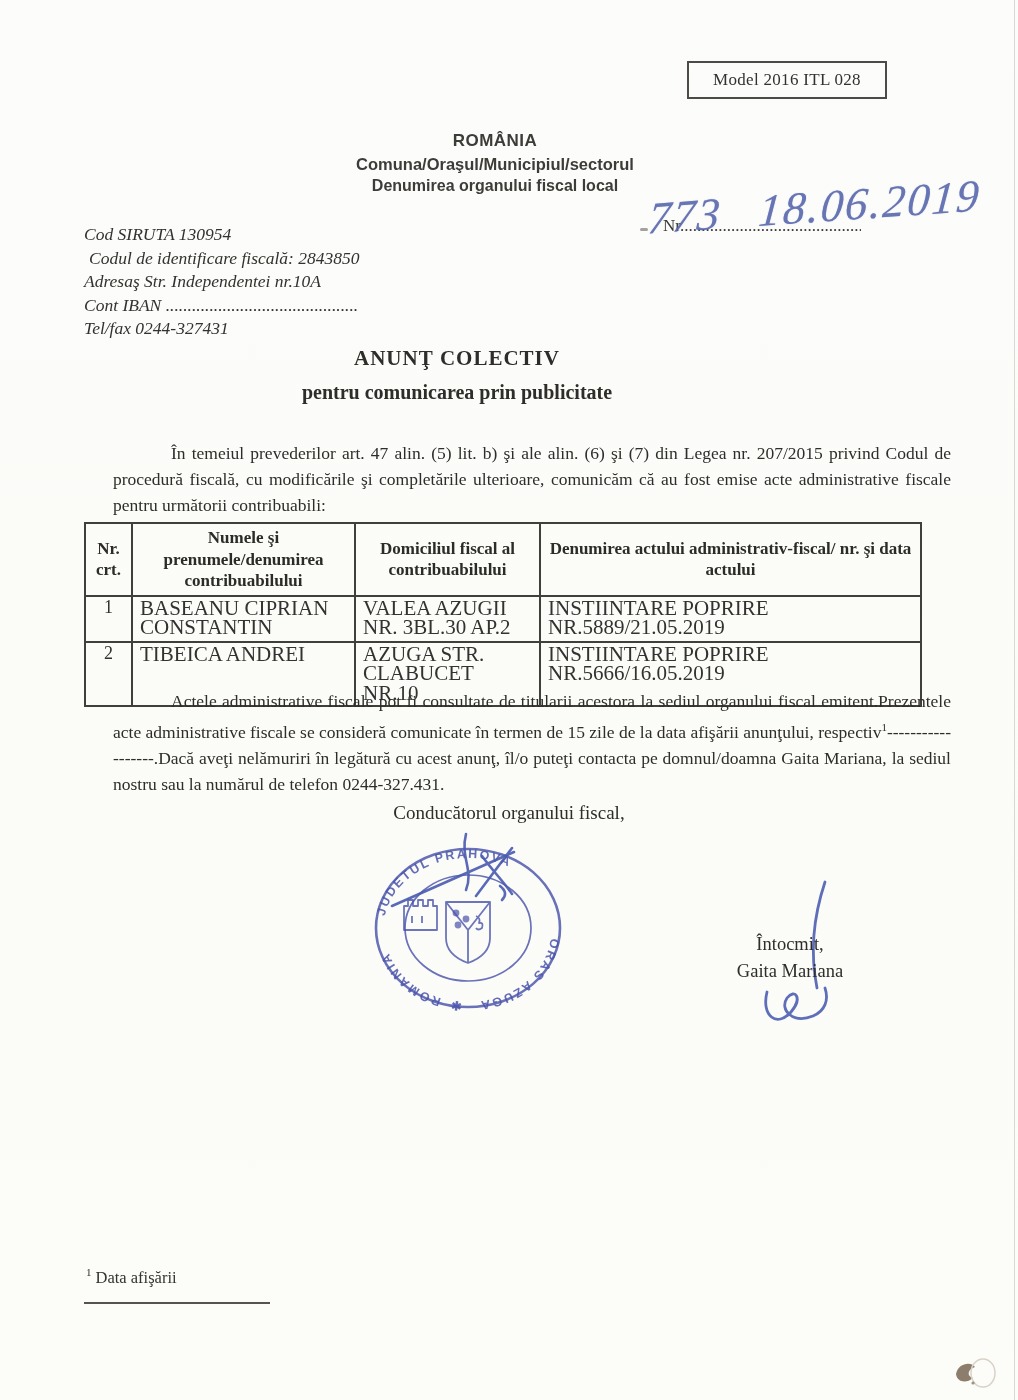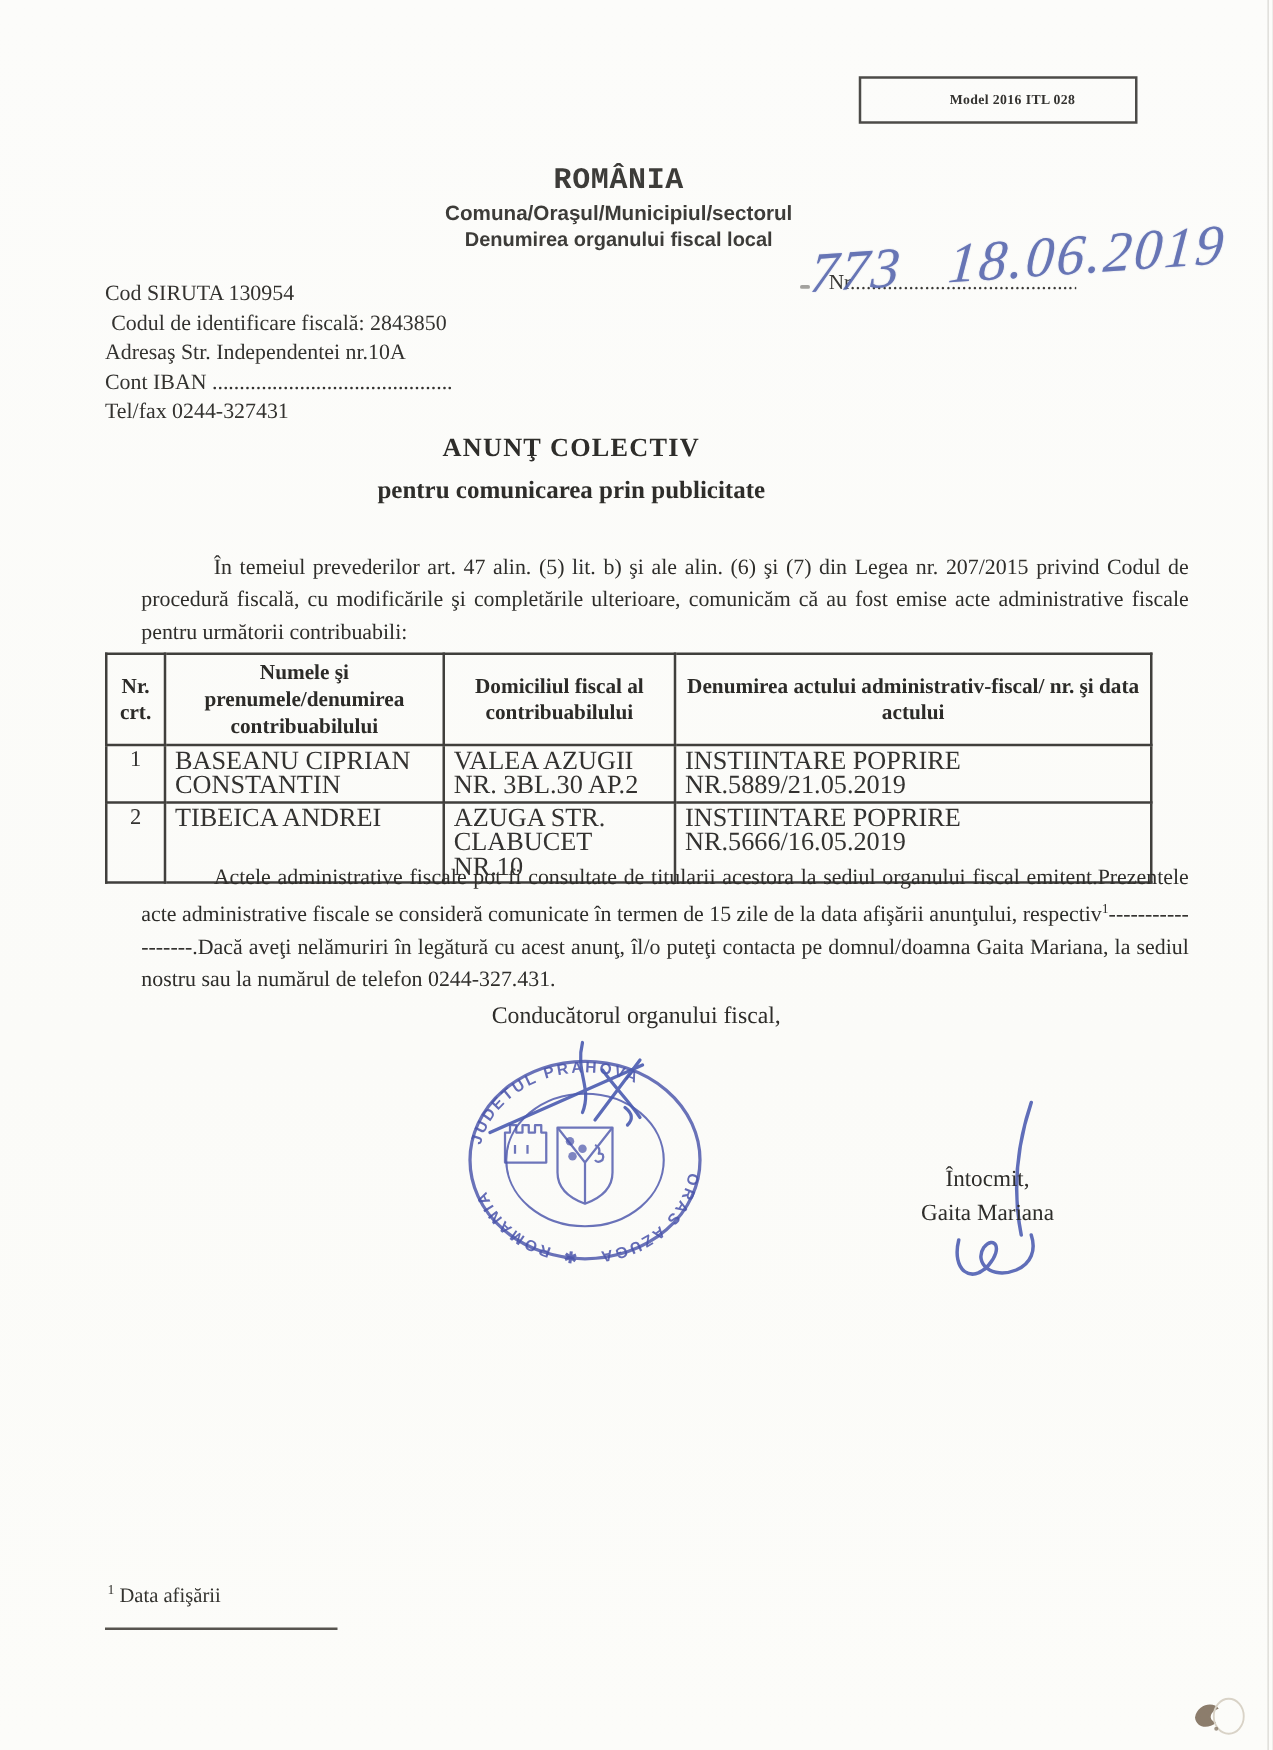--- a/index.html
+++ b/index.html
@@ -6,39 +6,39 @@
   .page {
     position:relative; width:1018px; height:1400px; margin:0 auto;
     background:linear-gradient(180deg,#fcfcfa 0%, #fbfbf8 60%, #fcfcf9 100%);
     font-family:"Liberation Serif", serif; color:#2a2927; overflow:hidden;
   }
   .scan-edge { position:absolute; right:3px; top:0; width:1px; height:100%; background:rgba(175,172,165,.45); }
 
   .model-box {
     position:absolute; left:687px; top:61px; width:196px; height:34px;
     border:2px solid #4c4b48; display:flex; align-items:center; justify-content:center;
-    font-weight:bold; font-size:11px; color:#33322f; letter-spacing:.3px;padding-left:23px;
+    font-weight:normal; font-size:17px; color:#33322f; letter-spacing:.3px;
   }
 
   .header-block { position:absolute; left:0; top:131px; width:990px; text-align:center;
     font-family:"Liberation Sans", sans-serif; font-weight:bold; color:#3d3c39; }
-  .header-country { font-size:24px; letter-spacing:.5px;font-family:Liberation Mono, monospace; }
+  .header-country { font-size:17px; letter-spacing:.5px; }
   .header-l2 { font-size:16.5px; margin-top:4px; }
   .header-l3 { font-size:16px; margin-top:3px; }
 
   .nr-printed { position:absolute; left:663px; top:216px; width:198px; overflow:hidden;
     white-space:nowrap; font-size:17px; color:#3a3936; }
   .nr-dash { position:absolute; left:640px; top:228px; width:8px; height:3px; background:rgba(90,88,84,.55); border-radius:2px; }
   .nr-handwritten {
     position:absolute; left:648px; top:181px; font-size:45px; font-style:italic;
     color:#5767ae; transform:rotate(-4deg) skewX(-9deg); letter-spacing:2px;
     word-spacing:24px; white-space:nowrap; opacity:.9; text-shadow:0 0 1px rgba(87,103,174,.5);
   }
 
-  .issuer { position:absolute; left:84px; top:223px; font-size:17.5px; line-height:23.5px; color:#33322f; }
+  .issuer { position:absolute; left:84px; top:223px; font-size:17.5px; line-height:23.5px; color:#33322f;font-style:italic; }
   .issuer .indent1 { padding-left:5px; }
 
   .doc-title { position:absolute; left:0; top:346px; width:914px; text-align:center; font-weight:bold; color:#2e2d2a; }
   .doc-title-1 { font-size:21px; letter-spacing:1px; }
   .doc-title-2 { font-size:20px; margin-top:10px; }
 
   .para { position:absolute; left:84px; width:838px; text-align:justify;
     font-size:17.5px; line-height:26px; color:#2e2d2a;margin-left:29px; }
   .para1 { top:440px; text-indent:58px; }
   .para2 { top:688px; text-indent:58px; }

